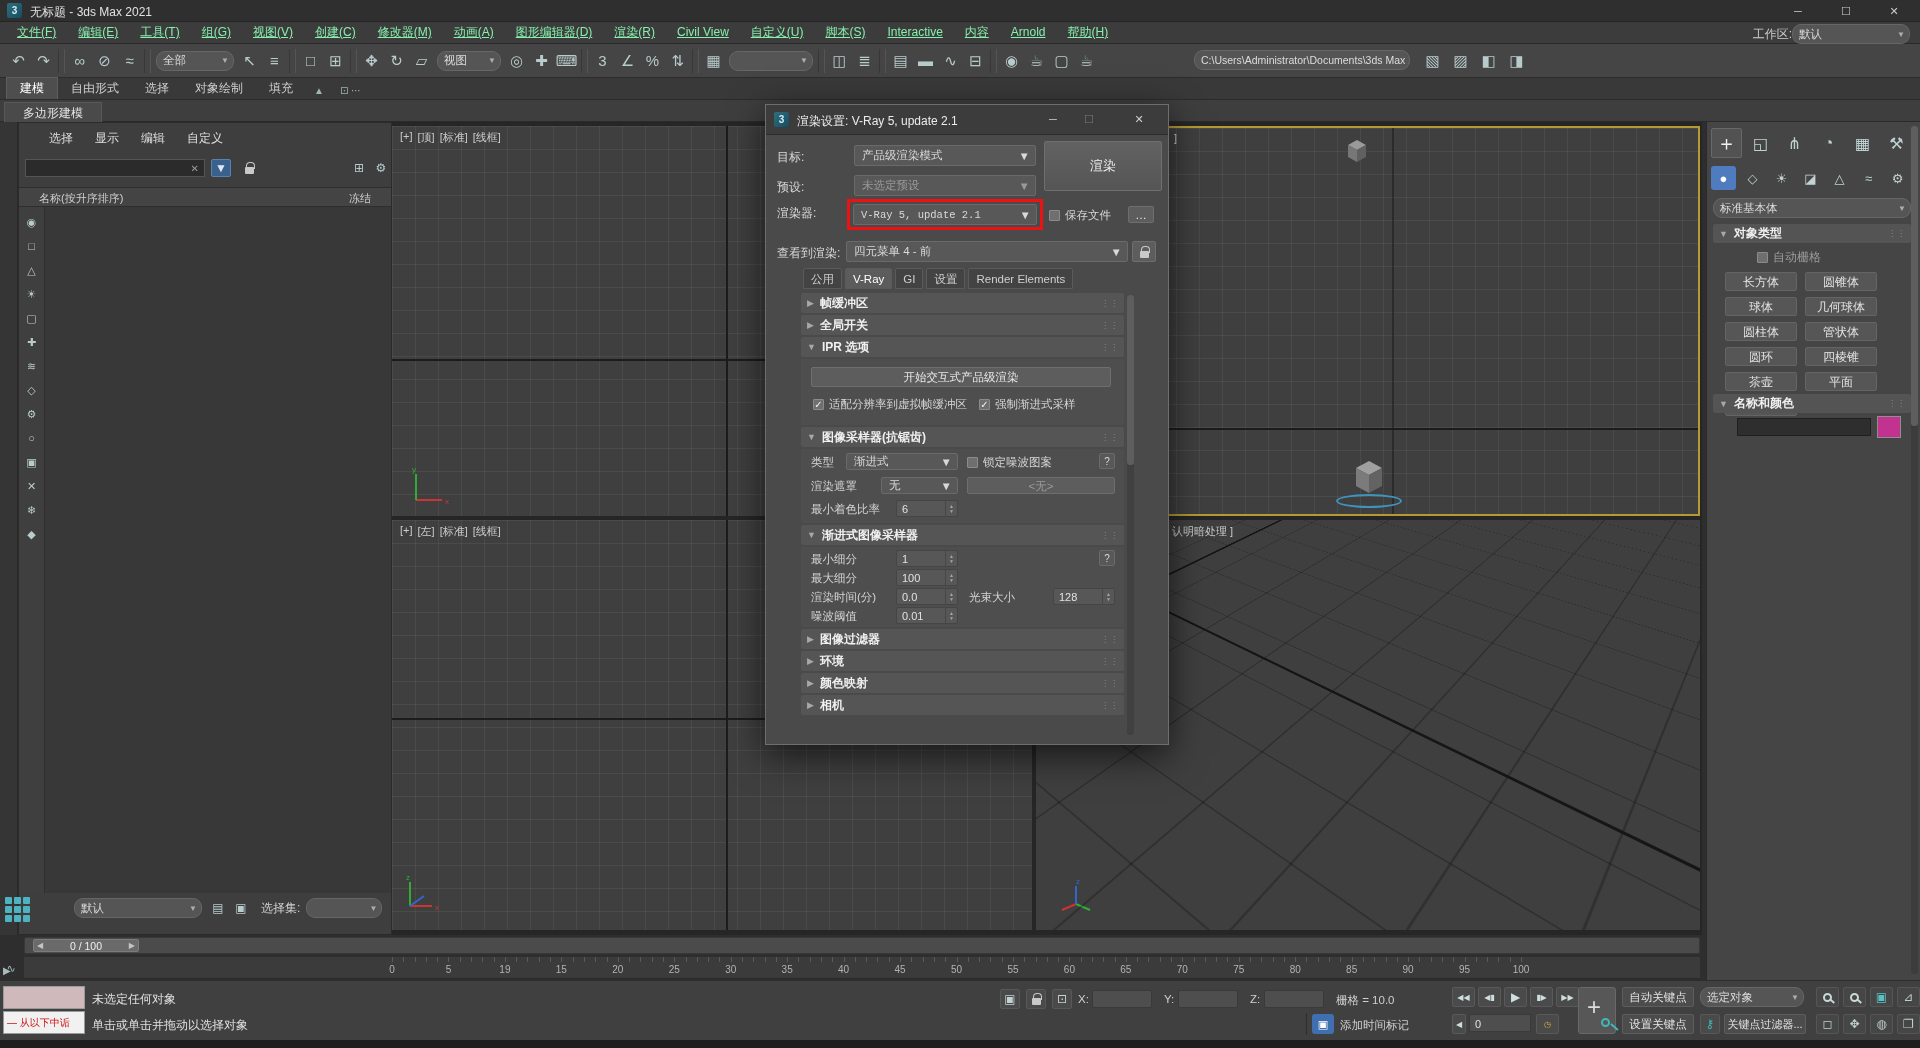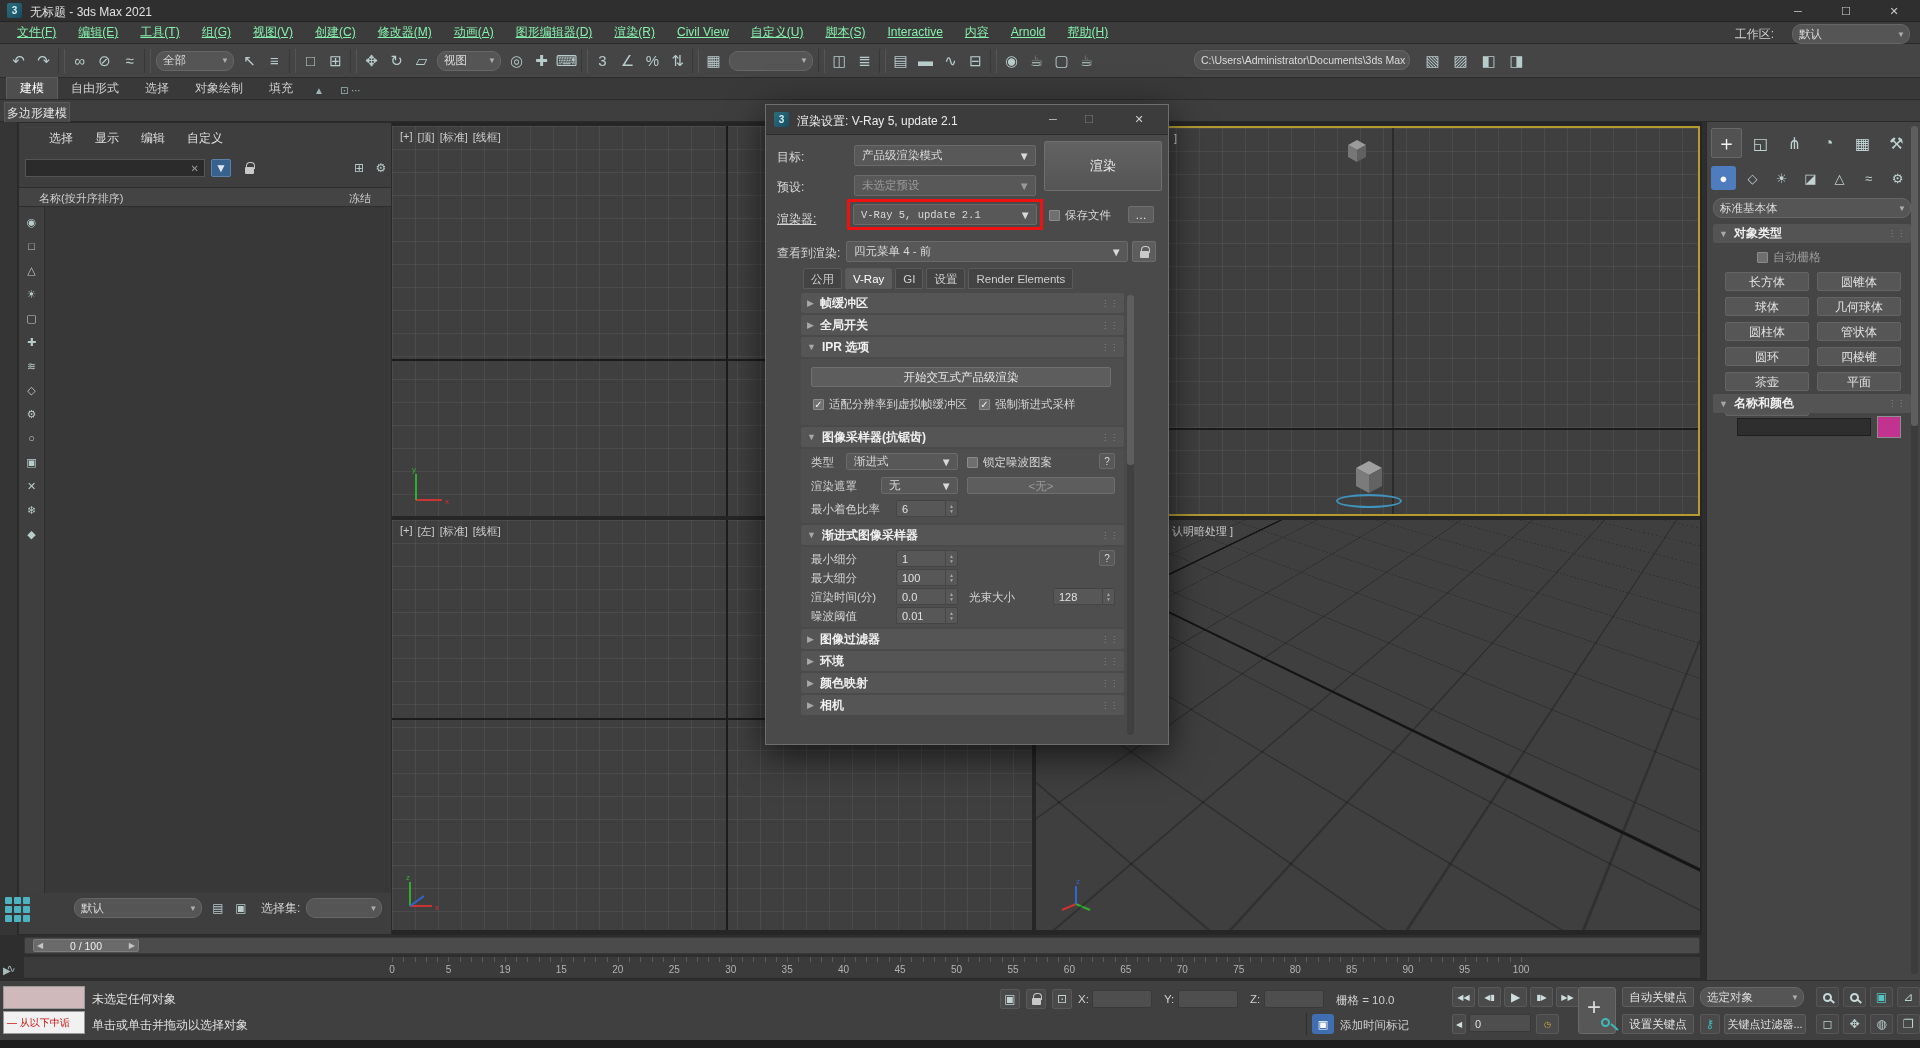--- a/index.html
+++ b/index.html
@@ -13,40 +13,40 @@
 
   
   #titlebar { left:0; top:0; width:1920px; height:22px; background:#2f2f2f; border-bottom:1px solid #242424; }
   .applogo { width:15px; height:15px; background:linear-gradient(135deg,#2f6f7e,#174b62); color:#cfeef2; font-size:10px; font-weight:bold;
              display:flex; align-items:center; justify-content:center; border-radius:2px; }
   #titlebar .applogo { position:absolute; left:7px; top:3px; }
   #win-title { position:absolute; left:30px; top:4px; color:#e2e2e2; font-size:12px; }
   .winbtn { position:absolute; top:0; width:44px; height:22px; color:#c9c9c9; text-align:center; line-height:22px; font-size:11px; }
   #menubar { left:0; top:22px; width:1920px; height:22px; background:#3c3c3c; border-bottom:1px solid #2a2a2a; display:flex; align-items:center; padding-left:6px; }
   .menu-item { padding:0 11px; line-height:21px; color:#86efac; white-space:nowrap;text-decoration:underline; }
-  #workspace { position:absolute; right:10px; top:2px; display:flex; align-items:center; gap:18px; }
+  #workspace { position:absolute; right:10px; top:2px; display:flex; align-items:center; gap:0; }
   #workspace .dd { width:118px; }
 
   
   #toolbar { left:0; top:44px; width:1920px; height:34px; background:#454545; border-bottom:1px solid #2c2c2c; display:flex; align-items:center; padding-left:6px; }
   .tbico { width:25px; height:26px; display:flex; align-items:center; justify-content:center; color:#b9cccc; font-size:15px; border-radius:2px; }
   .tbsep { width:7px; height:24px; border-left:1px solid #383838; border-right:1px solid #555; margin:0 2px; }
   .dd { height:20px; background:#555; border:1px solid #666; border-radius:9px; color:#dcdcdc; display:flex; align-items:center;
         padding:0 4px 0 6px; justify-content:space-between; font-size:11.5px; white-space:nowrap; overflow:hidden; }
   .dd .car { color:#aeaeae; font-size:8px; margin-left:5px; }
   #proj-path { position:absolute; left:1194px; top:6px; width:216px; }
   #toolbar .tb-right { position:absolute; left:1420px; top:4px; display:flex; gap:3px; }
 
   
   #ribbon { left:0; top:78px; width:1920px; height:22px; background:#393939; border-bottom:1px solid #2b2b2b; display:flex; align-items:flex-end; padding-left:6px; }
   .rtab { padding:2px 13px; color:#cfcfcf; font-size:12px; }
   .rtab.active { background:#4e4e4e; border:1px solid #5e5e5e; border-bottom:none; color:#fff; }
   .ribico { color:#9fb5b5; font-size:10px; padding:3px 8px; }
   #ribbon2 { left:0; top:100px; width:1920px; height:22px; background:#3e3e3e; border-bottom:1px solid #2a2a2a; }
-  #subtab { position:absolute; left:4px; top:2px; padding:2px 2px; background:#4a4a4a; border:1px solid #585858; color:#e3e3e3; }
+  #subtab { position:absolute; left:4px; top:2px; padding:2px 18px; background:#4a4a4a; border:1px solid #585858; color:#e3e3e3; }
 
   
   #leftstrip { left:0; top:122px; width:18px; height:813px; background:#353535; border-right:1px solid #2a2a2a; }
   #explorer { left:18px; top:122px; width:374px; height:813px; background:#3e3e3e; border:1px solid #2b2b2b; }
   #exp-menus { position:absolute; left:30px; top:7px; display:flex; gap:22px; color:#dedede; }
   #exp-search { position:absolute; left:6px; top:36px; width:180px; height:18px; background:#2b2b2b; border:1px solid #555; display:flex; align-items:center; justify-content:flex-end; }
   #exp-search .clr { color:#9a9a9a; padding:0 5px; font-size:10px; }
   .smicon { width:20px; height:18px; display:flex; align-items:center; justify-content:center; color:#b9cccc; font-size:12px; }
   #exp-filterbtn { position:absolute; left:192px; top:36px; background:#38618e; border:1px solid #5a82ab; border-radius:2px; color:#dfe9f3; }
   #exp-header { position:absolute; left:0; top:64px; width:372px; height:20px; background:#444; border-top:1px solid #2e2e2e; border-bottom:1px solid #2e2e2e; color:#cfcfcf; font-size:11px; }
@@ -95,21 +95,21 @@
   #cp-cats { position:absolute; left:4px; top:44px; display:flex; gap:4px; }
   .cp-cat { width:25px; height:24px; display:flex; align-items:center; justify-content:center; font-size:13px; color:#c3d3d3; border-radius:3px; }
   .cp-cat.active { background:#4f7cbf; color:#fff; }
   #cp-dd { position:absolute; left:6px; top:76px; width:198px; }
   .rollhdr { height:19px; background:#545454; border-radius:2px; display:flex; align-items:center; padding:0 6px; font-weight:bold; color:#f0f0f0; font-size:12px; margin-bottom:3px; position:relative; }
   .rollhdr .arr { color:#a8a8a8; font-size:9px; margin-right:6px; font-weight:normal; }
   .rollhdr .grip { position:absolute; right:5px; color:#8b8b8b; font-size:8px; letter-spacing:1px; font-weight:normal; }
   #cp-objtype { position:absolute; left:6px; top:102px; width:198px; }
   #cp-autogrid { position:absolute; left:50px; top:127px; display:flex; align-items:center; gap:5px; color:#9b9b9b; }
   #obj-buttons { position:absolute; left:18px; top:150px; width:180px; display:flex; flex-wrap:wrap; gap:6px 8px; }
-  .objbtn { width:84px; height:19px; background:#565656; border:1px solid #646464; border-radius:2px; color:#e2e2e2; text-align:center; line-height:18px; font-size:12px; }
+  .objbtn { width:72px; height:19px; background:#565656; border:1px solid #646464; border-radius:2px; color:#e2e2e2; text-align:center; line-height:18px; font-size:12px; }
   #cp-namecolor { position:absolute; left:6px; top:272px; width:198px; }
   #cp-name-input { position:absolute; left:30px; top:296px; width:134px; height:18px; background:#2e2e2e; border:1px solid #1f1f1f; }
   #cp-swatch { position:absolute; left:170px; top:294px; width:24px; height:22px; border:1px solid #8f8f8f; }
   #cp-scroll { position:absolute; right:2px; top:4px; width:7px; height:848px; background:#3c3c3c; border-radius:3px; }
   #cp-scroll .thumb { position:absolute; top:0; width:7px; height:300px; background:#5e5e5e; border-radius:3px; }
 
   
   #timeslider { left:24px; top:937px; width:1676px; height:17px; background:#4b4b4b; border:1px solid #383838; border-radius:2px; }
   #ts-handle { position:absolute; left:8px; top:1px; width:106px; height:13px; background:#6a6a6a; border:1px solid #7c7c7c; border-radius:2px;
                display:flex; align-items:center; justify-content:space-between; padding:0 3px; color:#efefef; font-size:10.5px; }
@@ -689,21 +689,21 @@
       <span class="car">▼</span>
   </span>
   <span id="dlg-render-btn">渲染</span>
 
   <span class="dlg-row-label" style="left:11px;top:74px;">预设:</span>
   <span class="dlg-dd dim" style="left:88px;top:70px;width:182px;">
     <span>未选定预设</span>
       <span class="car">▼</span>
   </span>
 
-  <span class="dlg-row-label" style="left:11px;top:106px;text-decoration:underline;">渲染器:</span>
+  <span class="dlg-row-label" style="left:11px;top:100px;">渲染器:</span>
   <span id="red-annot"></span>
   <span class="dlg-dd" style="left:87px;top:99px;width:184px;">
     <span style="font-family:'Liberation Mono','DejaVu Sans Mono',monospace;font-size:10.5px;">V-Ray 5, update 2.1</span>
     <span class="car">▼</span>
   </span>
   <span class="chkrow" style="left:283px;top:103px;">
     <span class="chk"></span>
     <span>保存文件</span>
   </span>
   <span class="dlg-btn abs" style="left:362px;top:101px;width:26px;height:17px;line-height:16px;">…</span>

